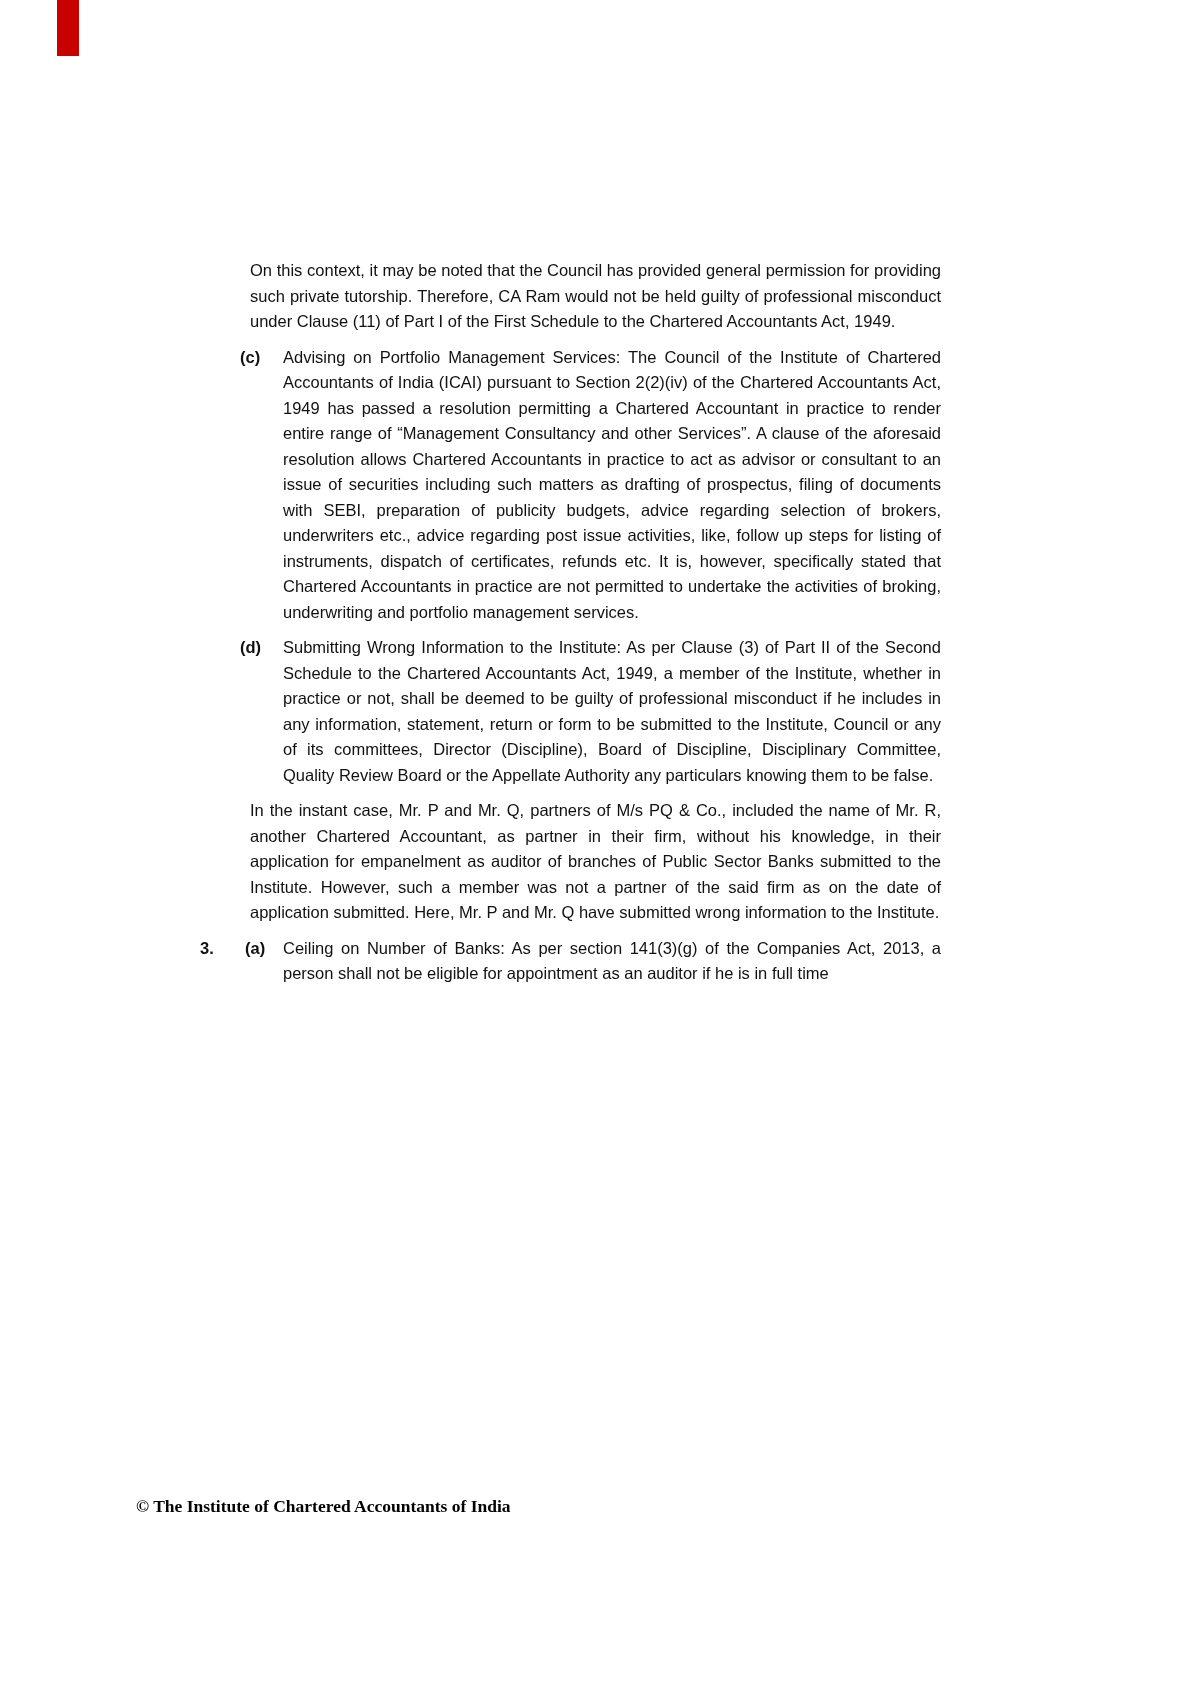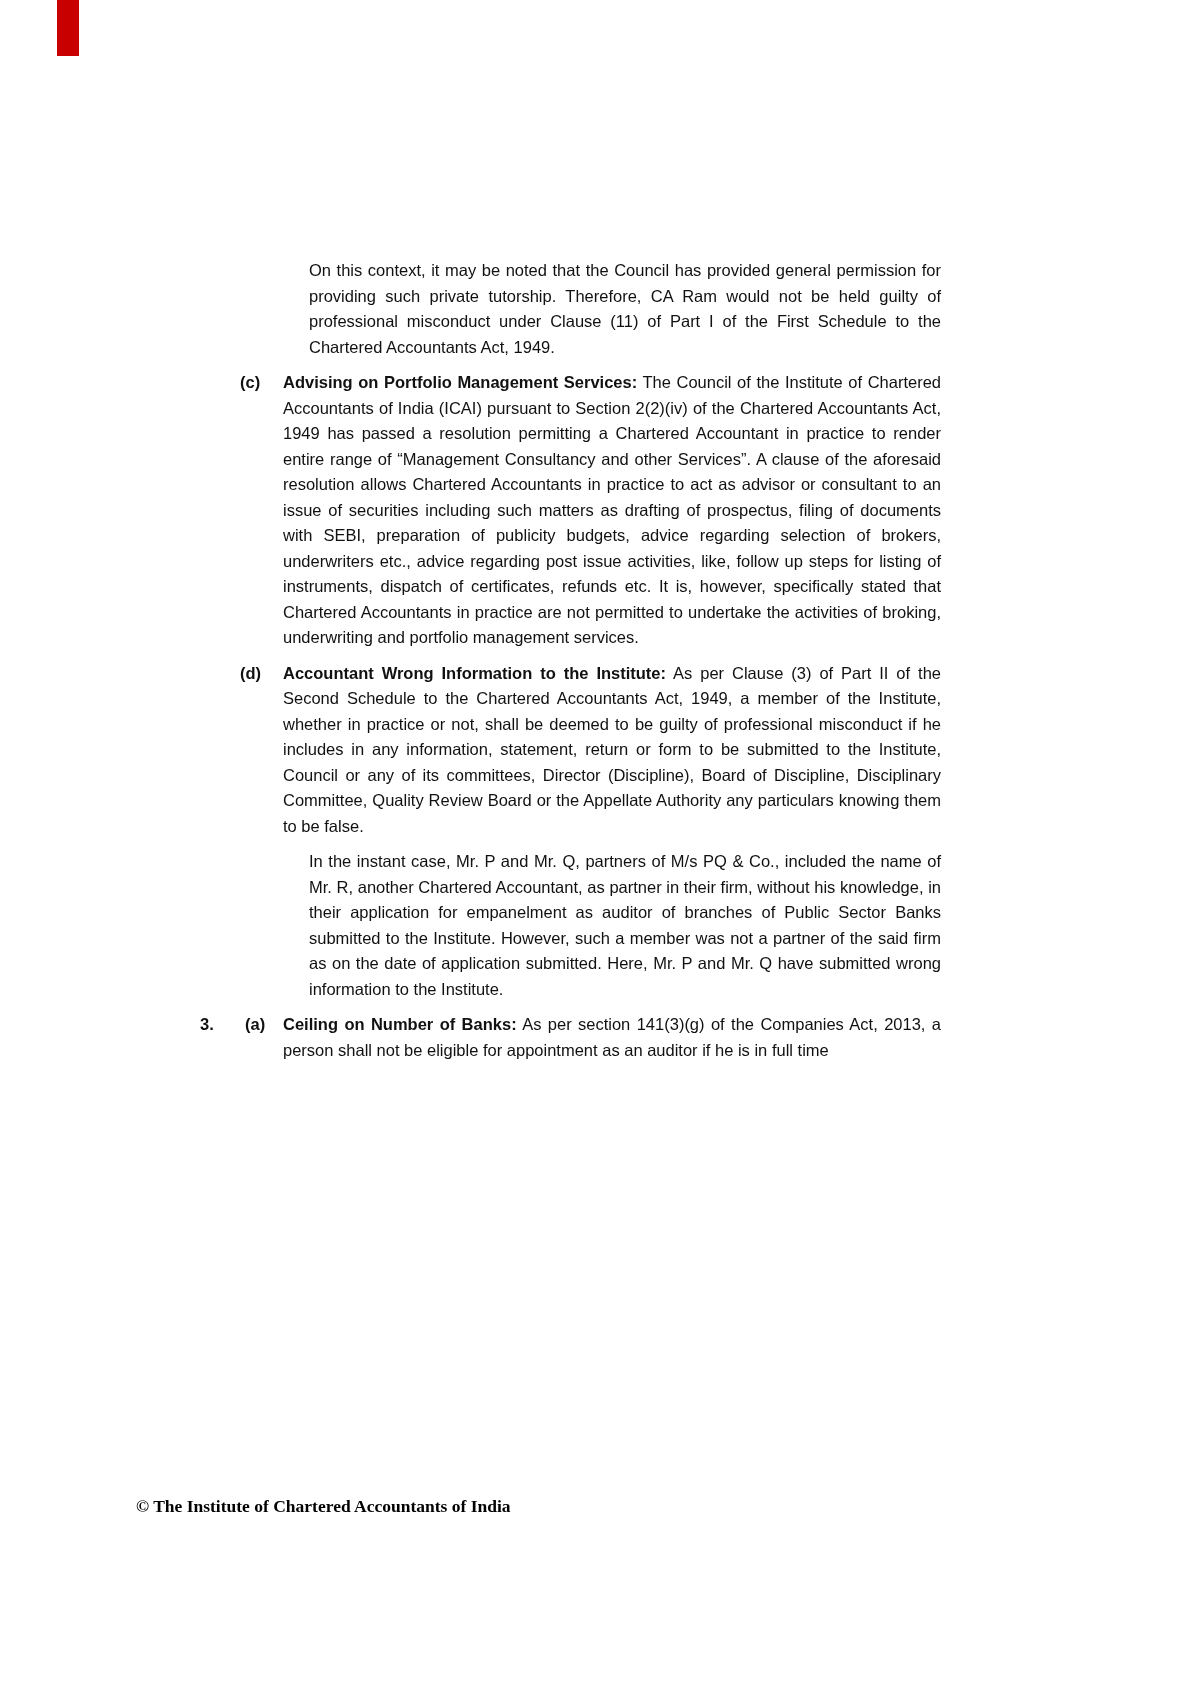--- a/index.html
+++ b/index.html
@@ -23,36 +23,36 @@
   .content {
     position: absolute;
     left: 200px;
     top: 258px;
     width: 741px;
     font-size: 16.5px;
     line-height: 25.5px;
     text-align: justify;
   }
   .para {
-    margin: 0 0 10px 109px;
+    margin: 0 0 10px 50px;
   }
   .row {
     display: flex;
     margin: 0 0 10px 0;
   }
   .lbl {
     font-weight: bold;
     flex: none;
     text-align: left;
   }
   .lbl-letter { width: 43px; margin-left: 40px; }
   .lbl-num    { width: 45px; margin-left: 0; }
   .lbl-letter2{ width: 38px; margin-left: 0; }
   .txt { flex: 1; }
-  .bold { font-weight: bold; }
+  .bold { font-weight: normal; }
   .footer {
     position: absolute;
     left: 136px;
     top: 1496px;
     font-family: "Liberation Serif", serif;
     font-weight: bold;
     font-size: 17.5px;
     color: #000000;
     text-align: center;
   }
@@ -74,21 +74,21 @@
         <span class="bold">Advising on Portfolio Management Services:</span>
         <span>The Council of the Institute of Chartered Accountants of India (ICAI) pursuant to Section 2(2)(iv) of the Chartered Accountants Act, 1949 has passed a resolution permitting a Chartered Accountant in practice to render entire range of “Management Consultancy and other Services”. A clause of the aforesaid resolution allows Chartered Accountants in practice to act as advisor or consultant to an issue of securities including such matters as drafting of prospectus, filing of documents with SEBI, preparation of publicity budgets, advice regarding selection of brokers, underwriters etc., advice regarding post issue activities, like, follow up steps for listing of instruments, dispatch of certificates, refunds etc. It is, however, specifically stated that Chartered Accountants in practice are not permitted to undertake the activities of broking, underwriting and portfolio management services.</span>
       </div>
     </div>
 
 
 
     <div class="row">
       <div class="lbl lbl-letter">(d)</div>
       <div class="txt">
-        <span class="bold">Accountant Wrong Information to the Institute:</span>
+        <span class="bold">Submitting Wrong Information to the Institute:</span>
         <span>As per Clause (3) of Part II of the Second Schedule to the Chartered Accountants Act, 1949, a member of the Institute, whether in practice or not, shall be deemed to be guilty of professional misconduct if he includes in any information, statement, return or form to be submitted to the Institute, Council or any of its committees, Director (Discipline), Board of Discipline, Disciplinary Committee, Quality Review Board or the Appellate Authority any particulars knowing them to be false.</span>
       </div>
     </div>
 
     <p class="para">In the instant case, Mr. P and Mr. Q, partners of M/s PQ &amp; Co., included the name of Mr. R, another Chartered Accountant, as partner in their firm, without his knowledge, in their application for empanelment as auditor of branches of Public Sector Banks submitted to the Institute. However, such a member was not a partner of the said firm as on the date of application submitted. Here, Mr. P and Mr. Q have submitted wrong information to the Institute.</p>
 
 
     <div class="row">
       <div class="lbl lbl-num">3.</div>
       <div class="lbl lbl-letter2">(a)</div>

